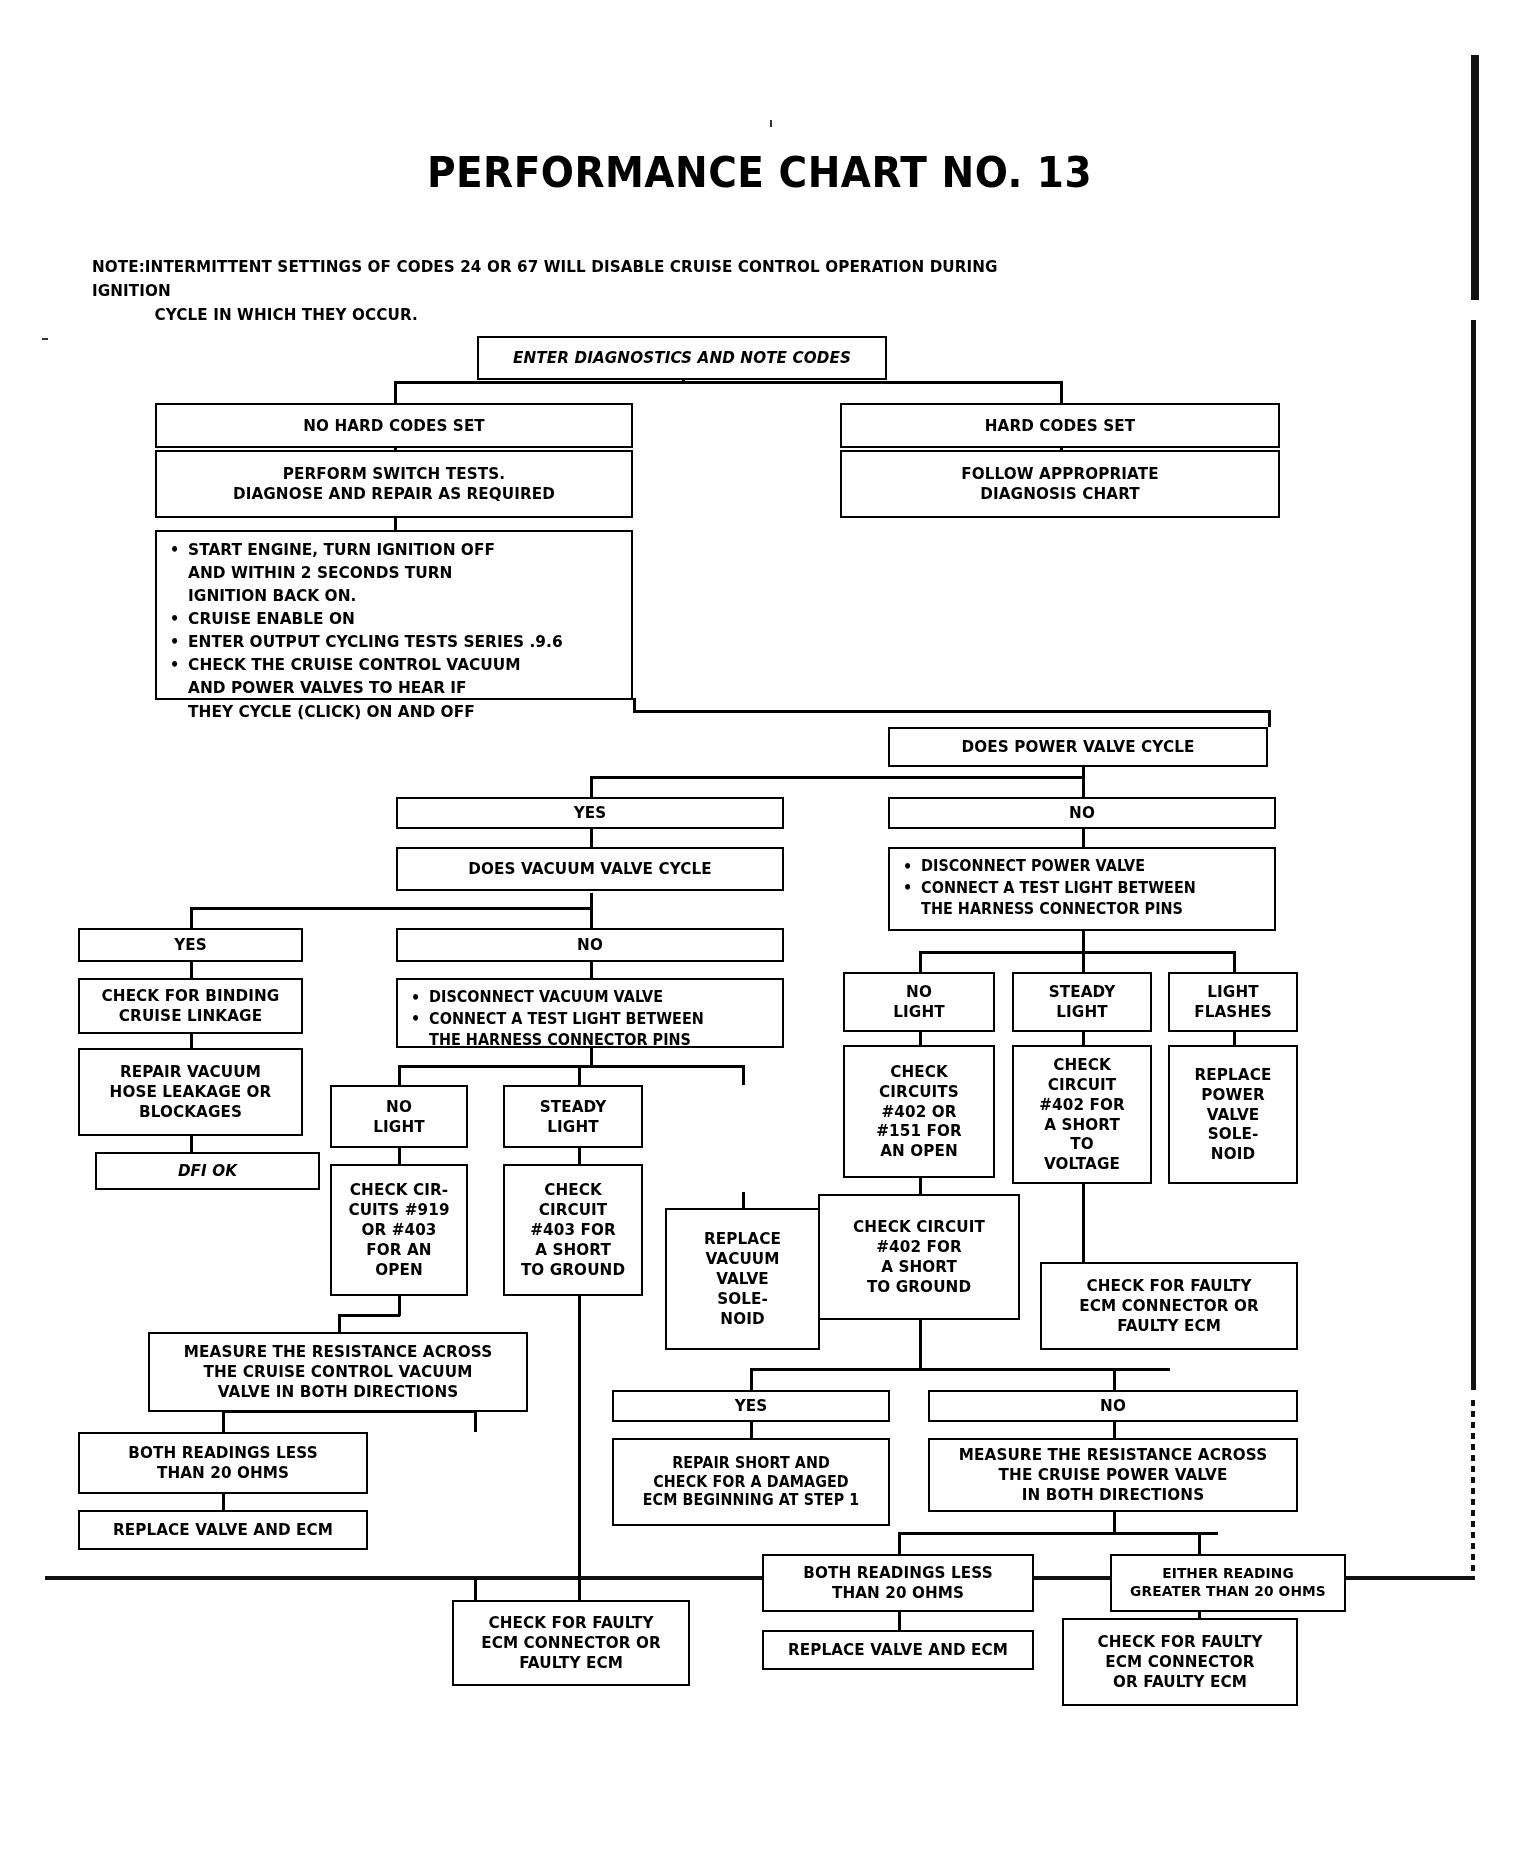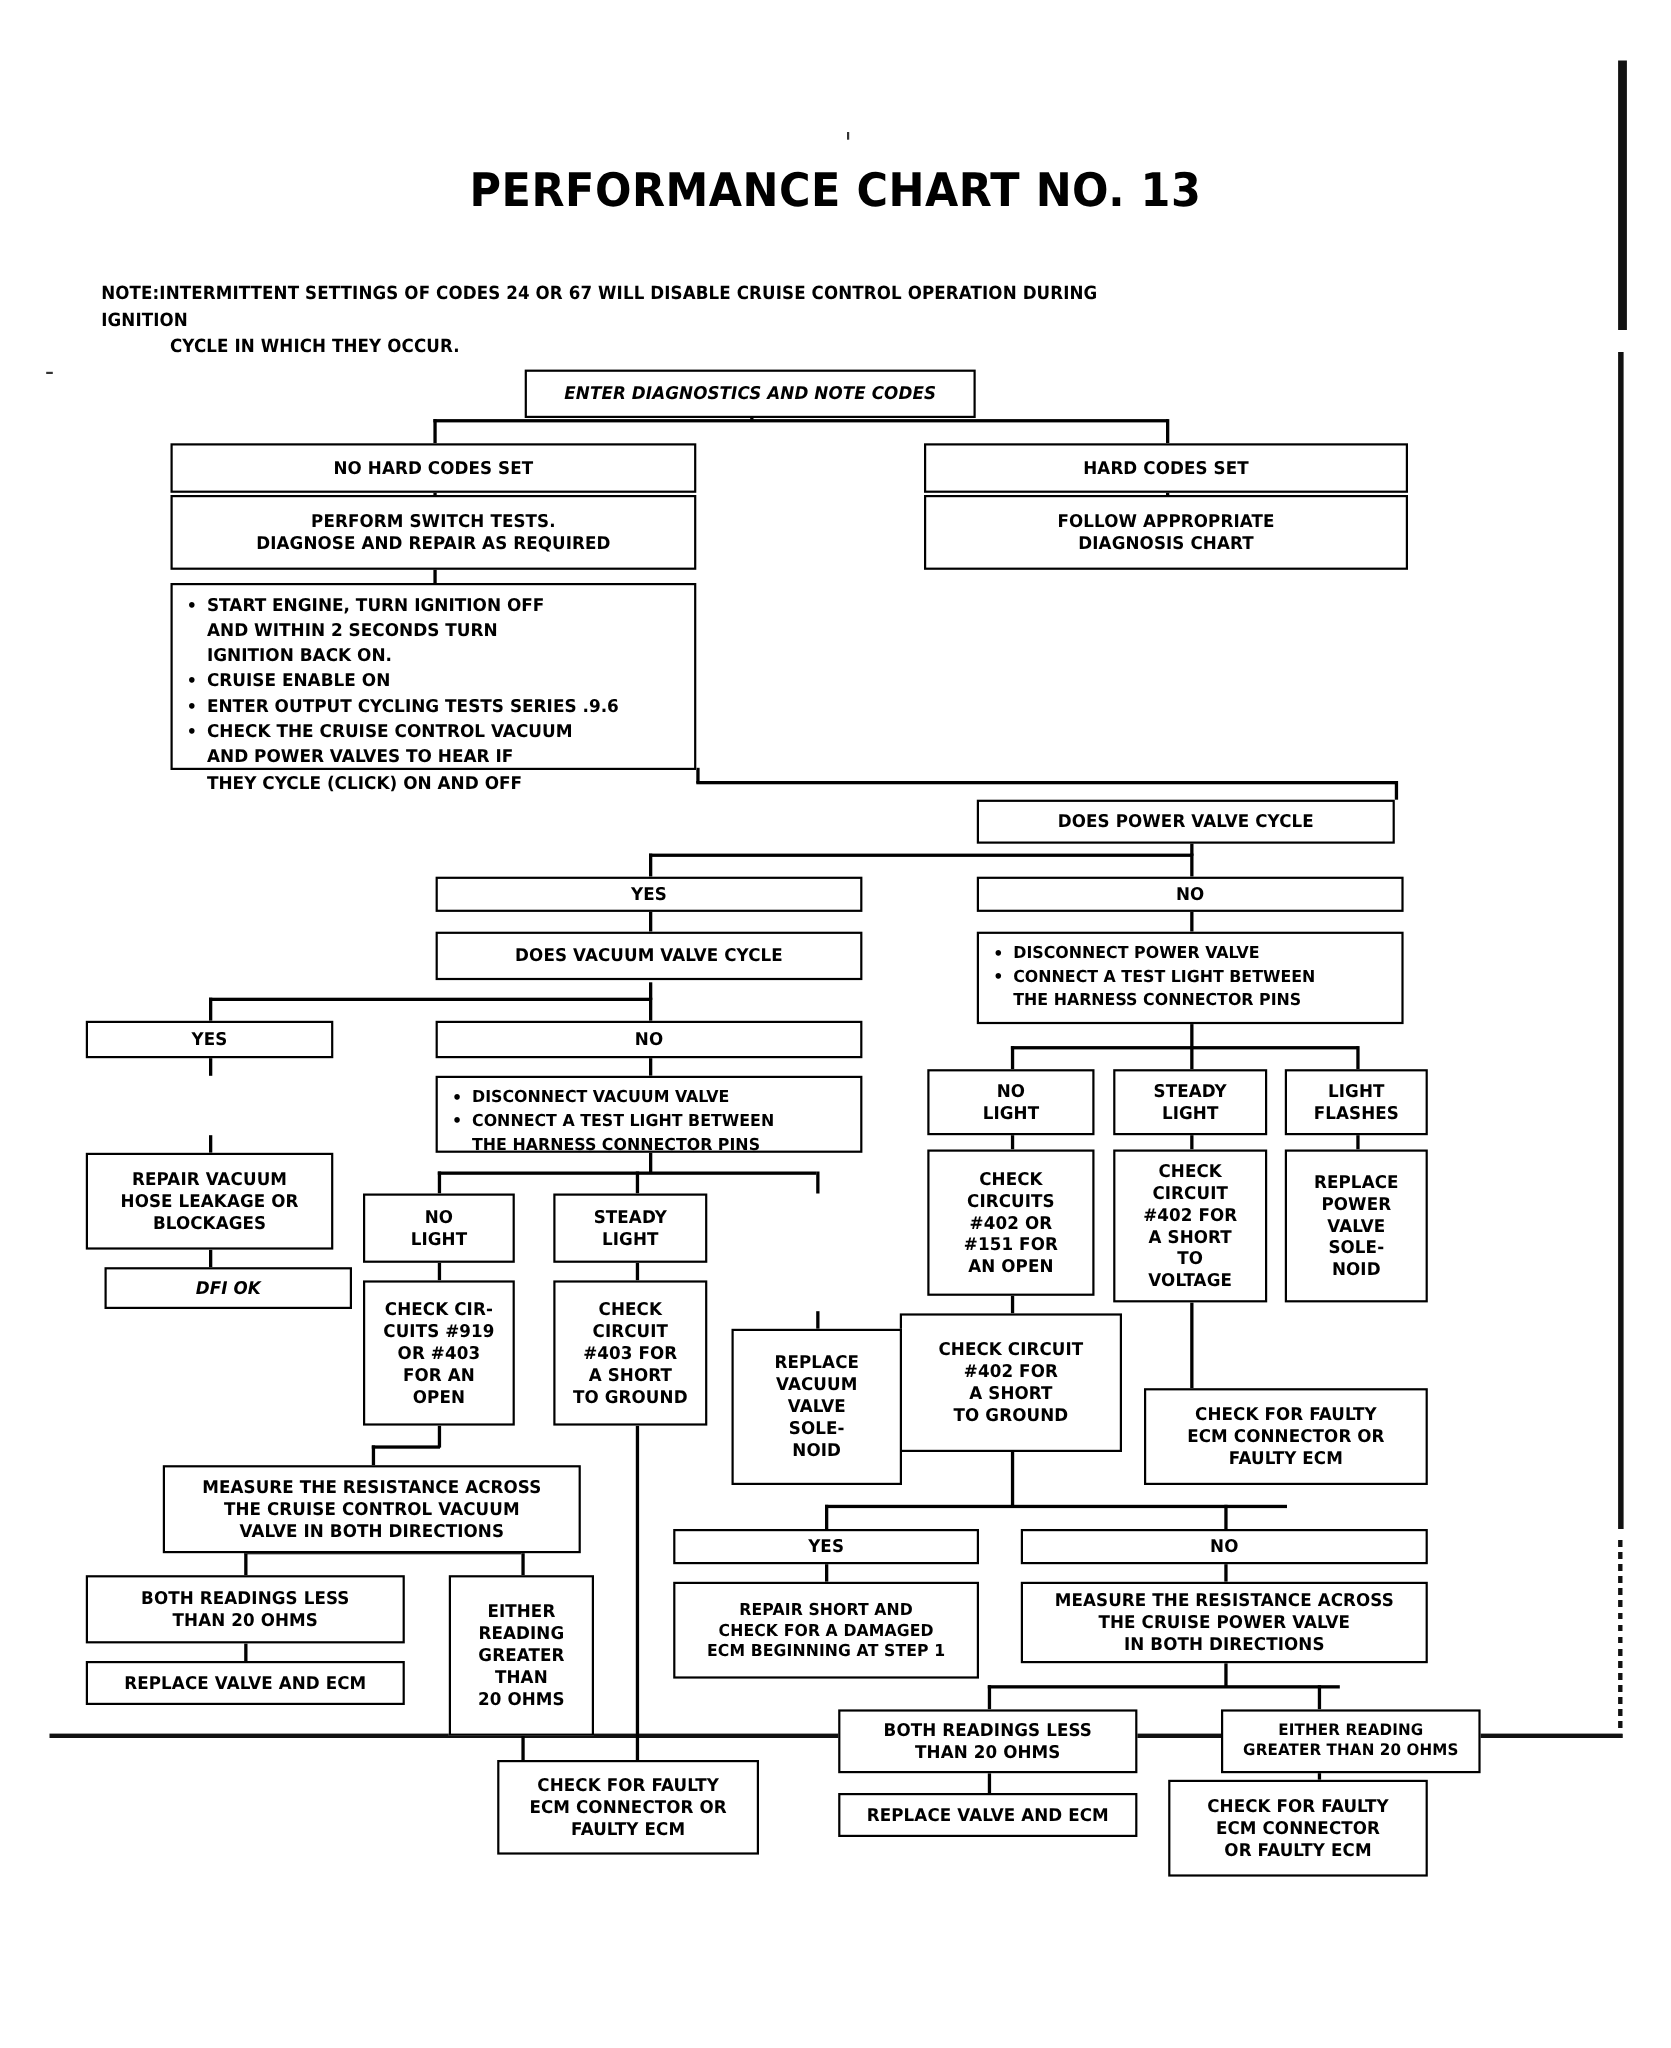--- a/index.html
+++ b/index.html
@@ -268,20 +268,23 @@
     </ul>
   </div>
 
   <div class="box" style="left:78px;top:928px;width:225px;height:34px;">
       <span class="txt">YES</span>
     </div>
   <div class="box" style="left:396px;top:928px;width:388px;height:34px;">
       <span class="txt">NO</span>
     </div>
 
+  <div class="box" style="left:78px;top:978px;width:225px;height:56px;">
+    <span class="txt"><span>CHECK FOR BINDING</span><br><span>CRUISE LINKAGE</span></span>
+  </div>
 
   <div class="bullets sm" style="left:396px;top:978px;width:388px;height:70px;">
     <ul>
       <li><span class="dot">•</span><span>DISCONNECT VACUUM VALVE</span></li>
       <li><span class="dot">•</span><span>CONNECT A TEST LIGHT BETWEEN</span></li>
       <li class="cont"><span>THE HARNESS CONNECTOR PINS</span></li>
     </ul>
   </div>
 
   <div class="box" style="left:843px;top:972px;width:152px;height:60px;">
@@ -344,23 +347,20 @@
   <div class="box" style="left:612px;top:1390px;width:278px;height:32px;">
       <span class="txt">YES</span>
     </div>
   <div class="box" style="left:928px;top:1390px;width:370px;height:32px;">
       <span class="txt">NO</span>
     </div>
 
   <div class="box" style="left:78px;top:1432px;width:290px;height:62px;">
     <span class="txt"><span>BOTH READINGS LESS</span><br><span>THAN 20 OHMS</span></span>
   </div>
-  <div class="box tight" style="left:408px;top:1432px;width:132px;height:146px;">
-    <span class="txt"><span>EITHER</span><br><span>READING</span><br><span>GREATER</span><br><span>THAN</span><br><span>20 OHMS</span></span>
-  </div>
 
   <div class="box" style="left:612px;top:1438px;width:278px;height:88px;">
     <span class="txt sm" style="font-size:15px;"><span>REPAIR SHORT AND</span><br><span>CHECK FOR A DAMAGED</span><br><span>ECM BEGINNING AT STEP 1</span></span>
   </div>
   <div class="box" style="left:928px;top:1438px;width:370px;height:74px;">
     <span class="txt"><span>MEASURE THE RESISTANCE ACROSS</span><br><span>THE CRUISE POWER VALVE</span><br><span>IN BOTH DIRECTIONS</span></span>
   </div>
 
   <div class="box" style="left:78px;top:1510px;width:290px;height:40px;">
       <span class="txt">REPLACE VALVE AND ECM</span>

